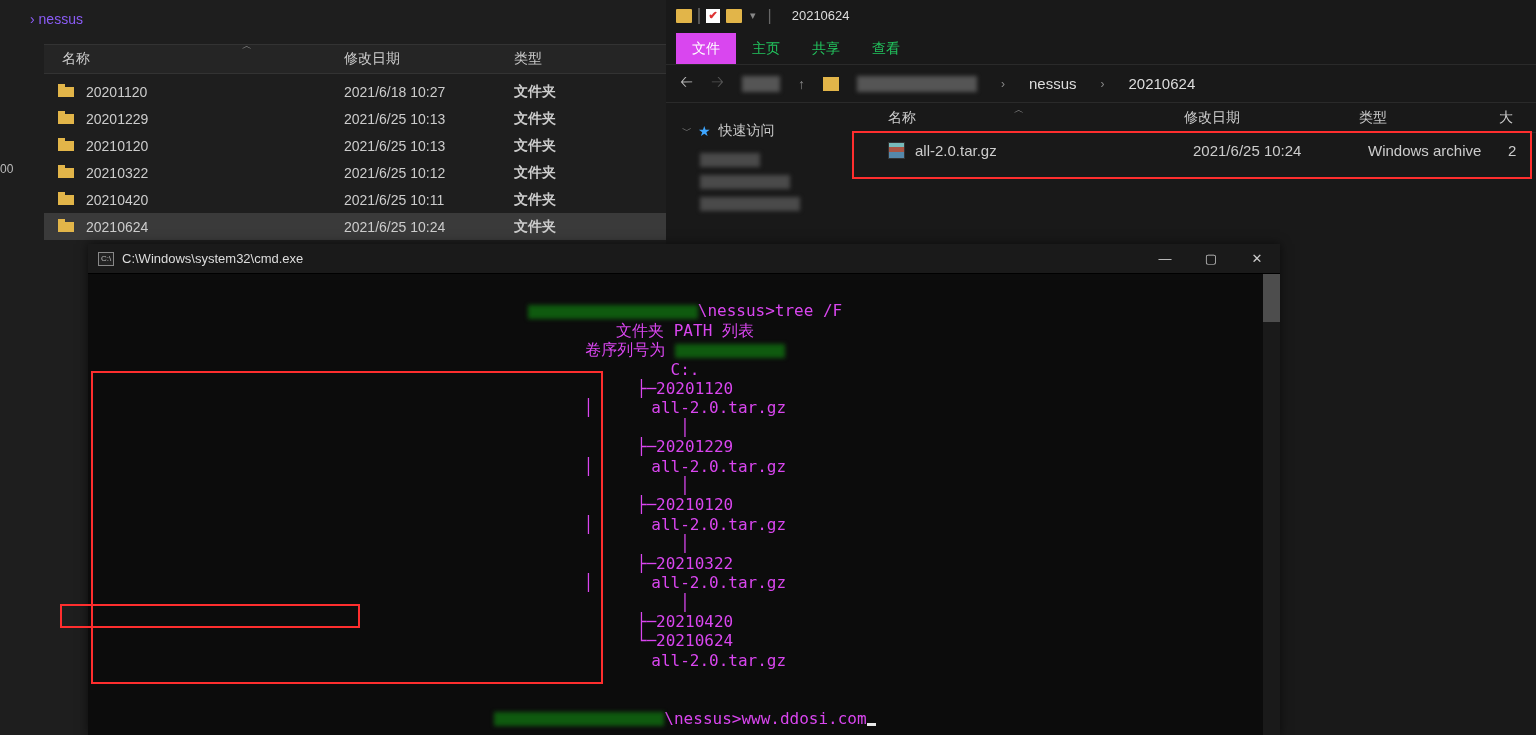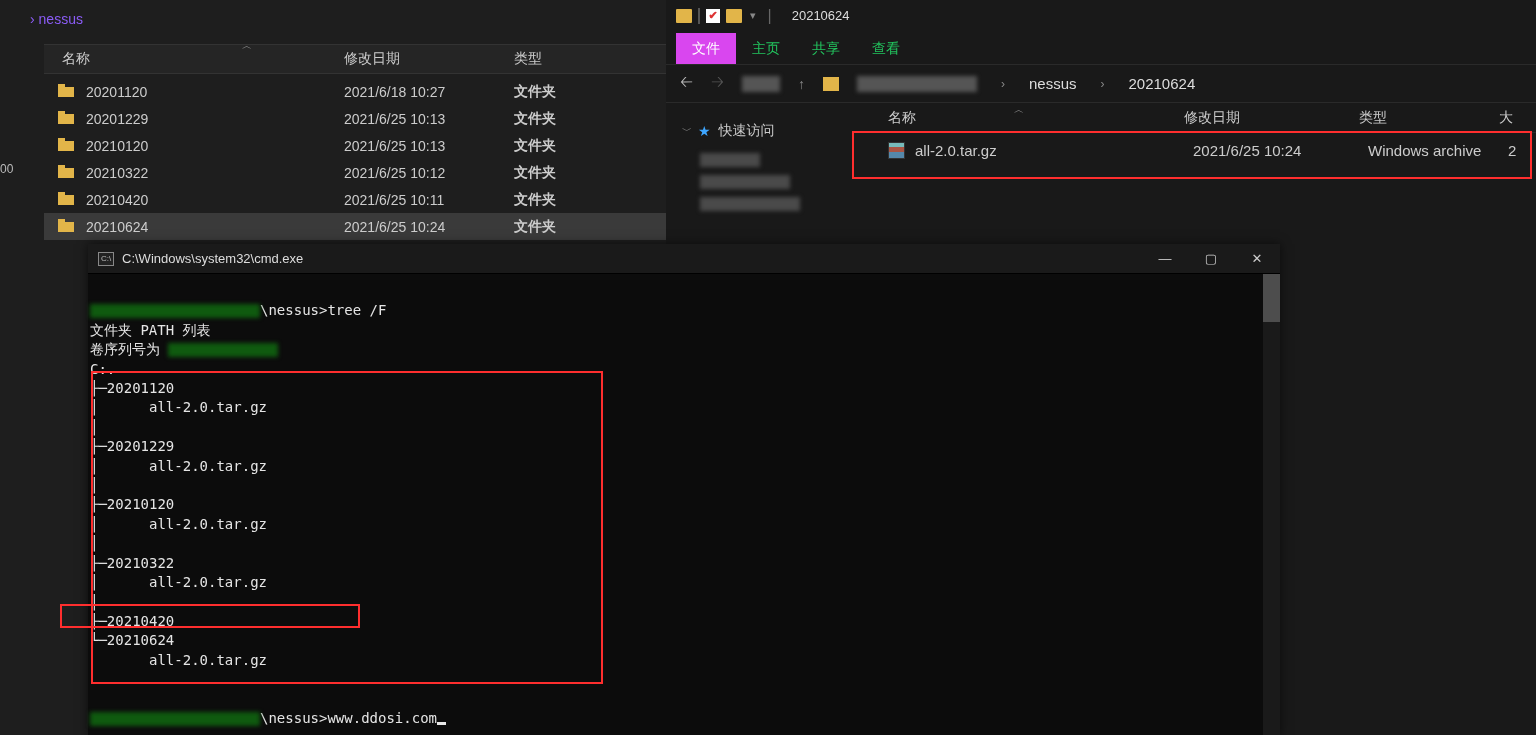--- a/index.html
+++ b/index.html
@@ -57,21 +57,21 @@
   .r-filerow .tp{ flex:0 0 140px;}
   .red-box-right{ position:absolute; border:2px solid #ff2e2e; pointer-events:none; }
 
   
   .cmd{ position:absolute; left:88px; top:244px; width:1192px; height:491px; background:#0c0c0c; box-shadow:0 0 10px rgba(0,0,0,.6);}
   .cmd-title{ height:30px; background:#1a1a1a; display:flex; align-items:center; border-bottom:1px solid #000;}
   .cmd-title .cmd-ic{ width:16px; height:14px; margin:0 8px 0 10px; background:#222;border:1px solid #888;display:flex;align-items:center;justify-content:center;font-size:8px;color:#bbb;}
   .cmd-title .cmd-lbl{ font-size:13px; color:#ddd; }
   .cmd-title .spacer{ flex:1;}
   .cmd-title .wbtn{ width:46px; height:30px; display:flex; align-items:center; justify-content:center; color:#ccc; font-size:13px;}
-  .cmd-body{ position:relative; padding:8px 0 0 2px; font-family:"NSimSun","SimSun","Consolas",monospace; font-size:14px; line-height:19.4px; color:#e5e5e5; white-space:pre; }
+  .cmd-body{ position:relative; padding:8px 0 0 2px; font-family:"NSimSun","SimSun","Consolas",monospace; font-size:16px; line-height:19.4px; color:#d946ef; white-space:pre;text-align:center; }
   .cmd-scroll{ position:absolute; right:0; top:30px; bottom:0; width:17px; background:#1a1a1a; }
   .cmd-thumb{ position:absolute; right:0; top:0; width:17px; height:48px; background:#4d4d4d; }
   .blurg{ display:inline-block; background:#0f5a0f; filter:blur(2px); height:14px; vertical-align:middle;}
   .cursor{ display:inline-block; width:9px; height:3px; background:#e8e8e8; vertical-align:baseline; position:relative; top:2px;}
 
   
   .red-cmd{ position:absolute; border:2px solid #ff2e2e; pointer-events:none; }
 </style>
 </head>
 <body>

